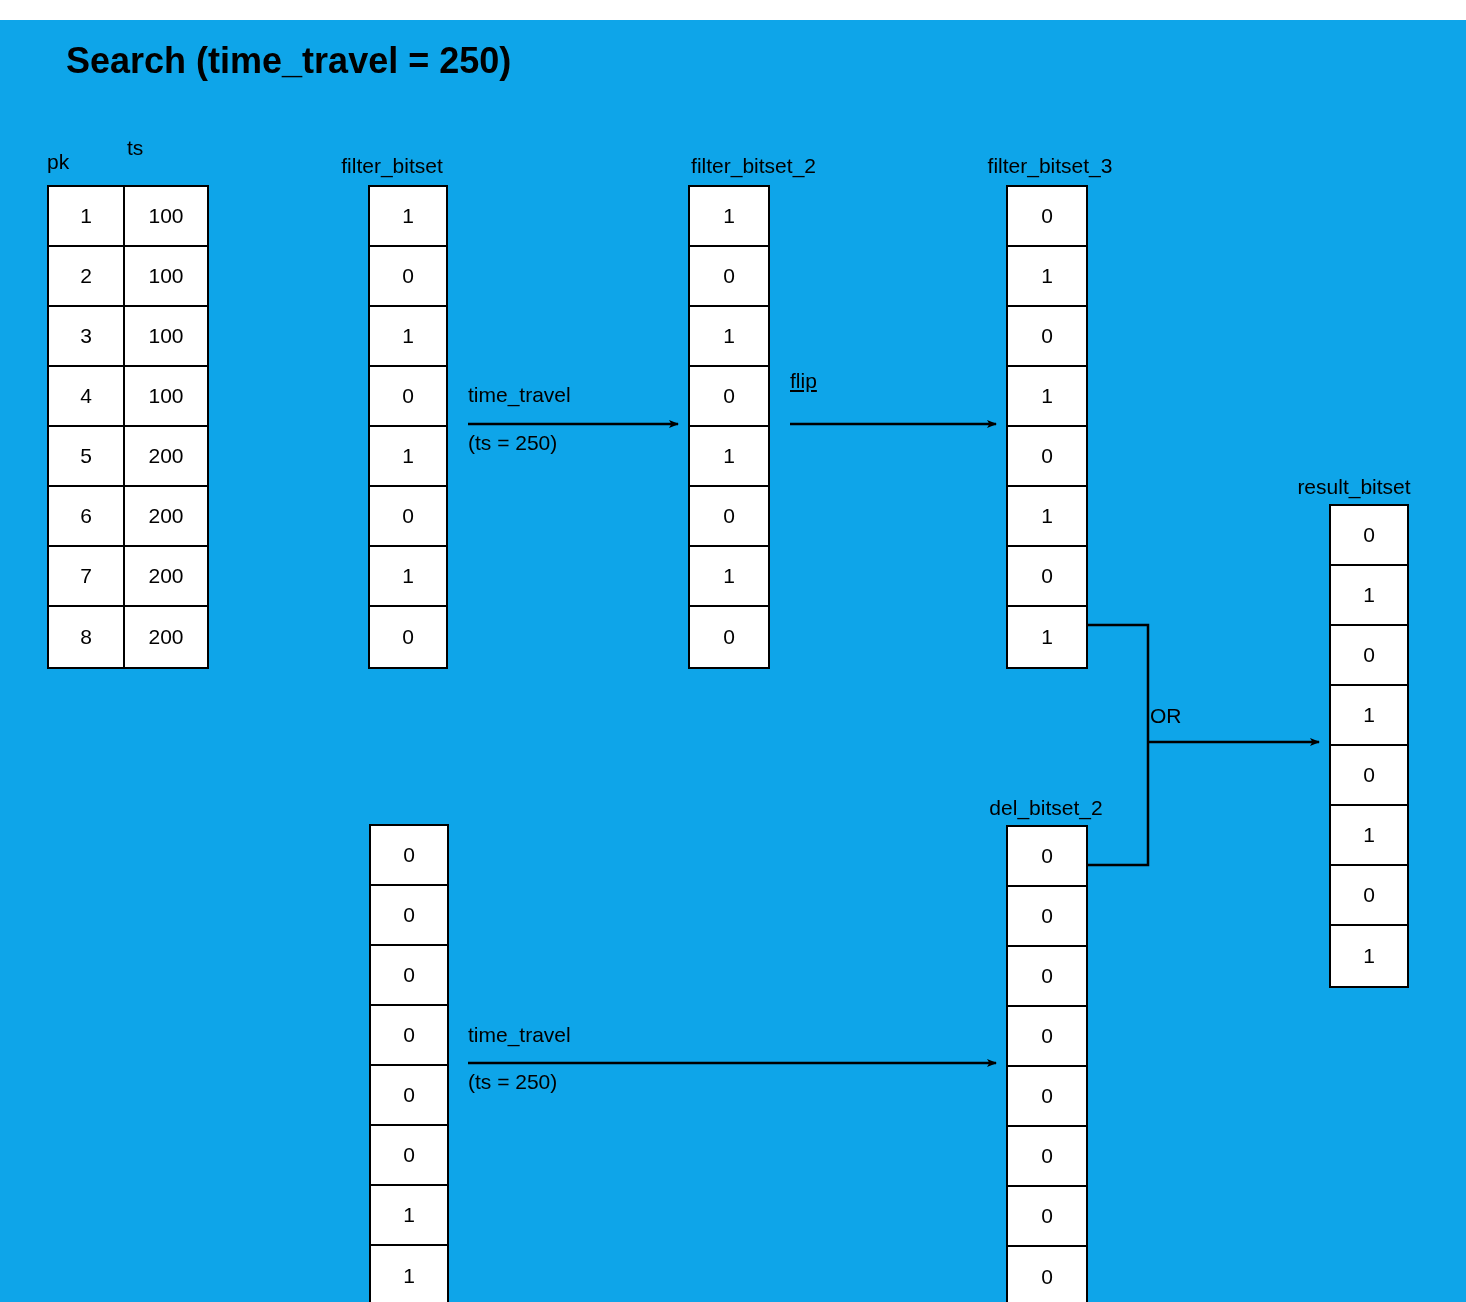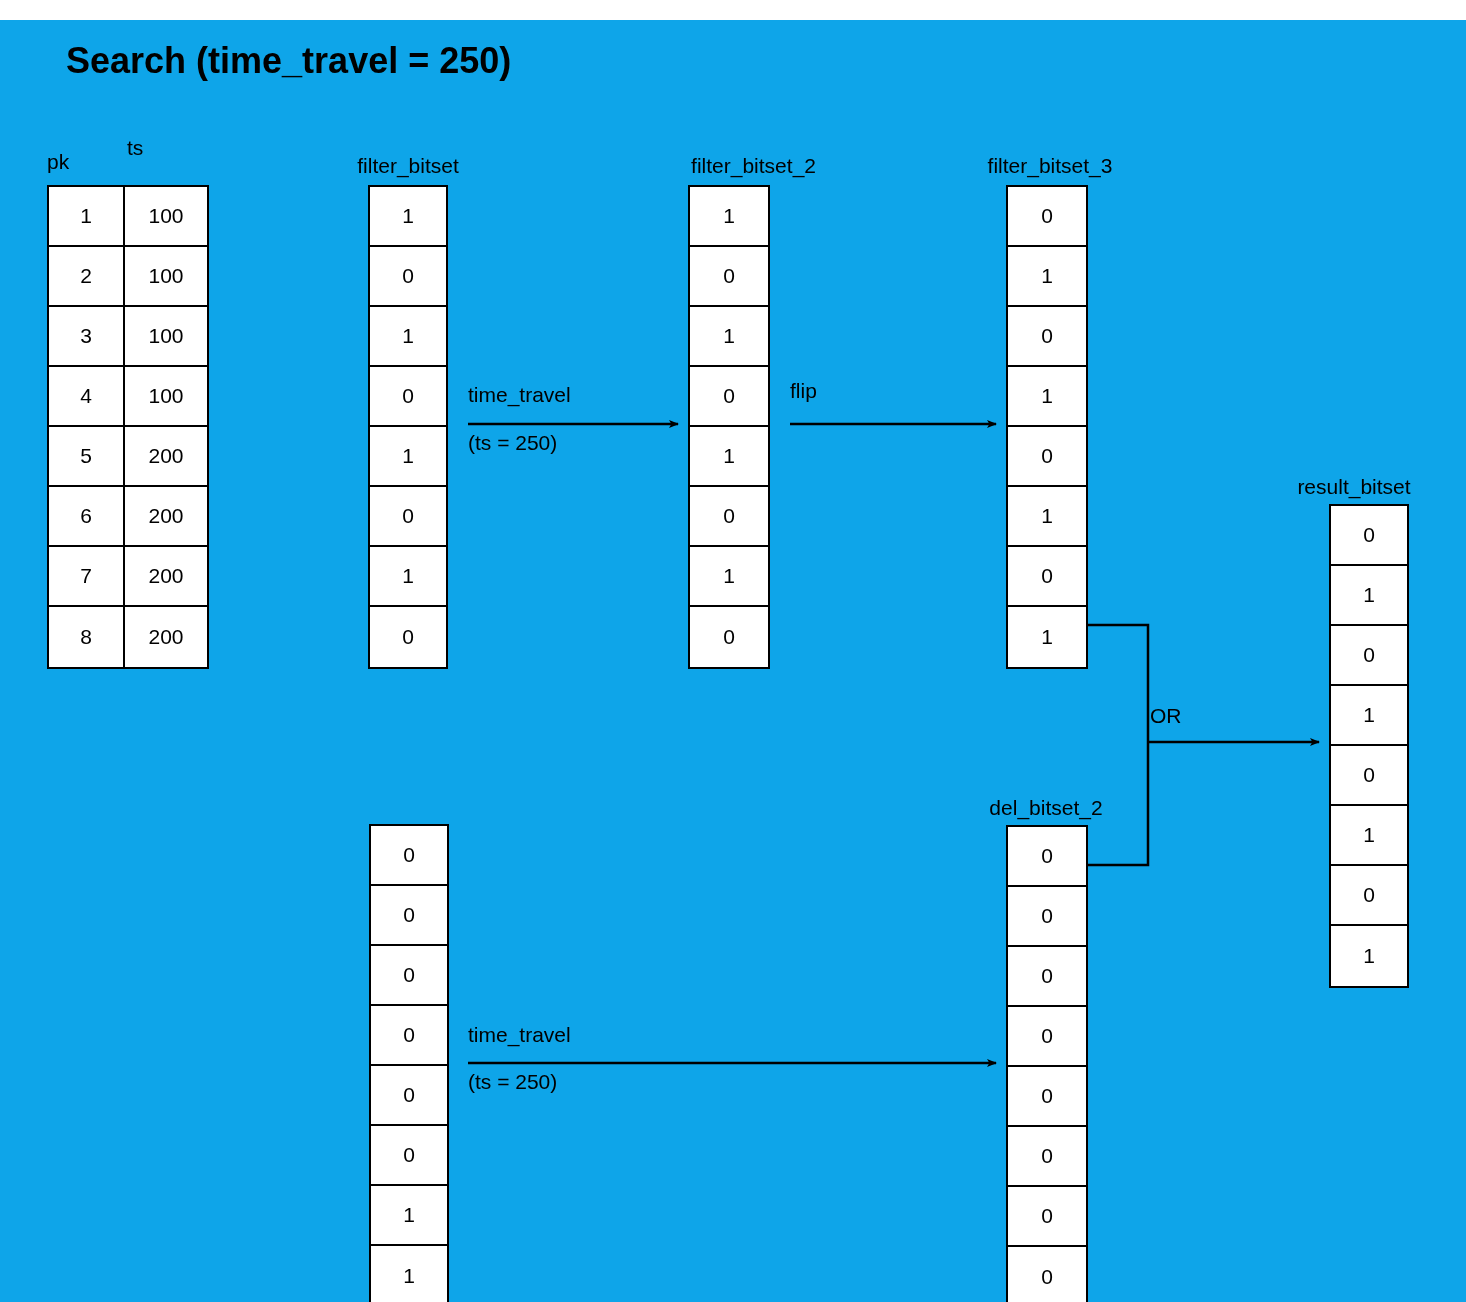--- a/index.html
+++ b/index.html
@@ -136,21 +136,21 @@
       <div class="trow">
         <div class="tcell pkc">7</div>
         <div class="tcell tsc">200</div>
       </div>
       <div class="trow">
         <div class="tcell pkc">8</div>
         <div class="tcell tsc">200</div>
       </div>
     </div>
 
-  <div class="col-label" style="left:328px; top:130px; width:160px;">filter_bitset</div>
+  <div class="col-label" style="left:312px; top:130px; width:160px;">filter_bitset</div>
   <div class="bitcol" id="col-filter_bitset" style="left:368px; top:165px; width:80px;">
       <div class="bitcell">1</div>
       <div class="bitcell">0</div>
       <div class="bitcell">1</div>
       <div class="bitcell">0</div>
       <div class="bitcell">1</div>
       <div class="bitcell">0</div>
       <div class="bitcell">1</div>
       <div class="bitcell">0</div>
     </div>
@@ -234,21 +234,21 @@
     <line x1="1148" y1="722" x2="1319" y2="722" stroke="#000000" stroke-width="2.5" marker-end="url(#arrowhead)"></line>
   </svg>
 
   <div class="arrow-label" style="left:468px; top:360px; width:208px;">
     <div>time_travel</div>
   </div>
   <div class="arrow-label" style="left:468px; top:408px; width:208px;">
     <div>(ts = 250)</div>
   </div>
 
-  <div class="arrow-label" style="left:790px; top:356px; width:206px;">flip</div>
+  <div class="arrow-label" style="left:790px; top:346px; width:206px;text-decoration:underline;">flip</div>
 
   <div class="arrow-label" style="left:468px; top:1000px; width:528px;">
     <div>time_travel</div>
   </div>
   <div class="arrow-label" style="left:468px; top:1047px; width:528px;">
     <div>(ts = 250)</div>
   </div>
 
   <div class="arrow-label" style="left:1150px; top:681px; width:160px;">OR</div>
 

